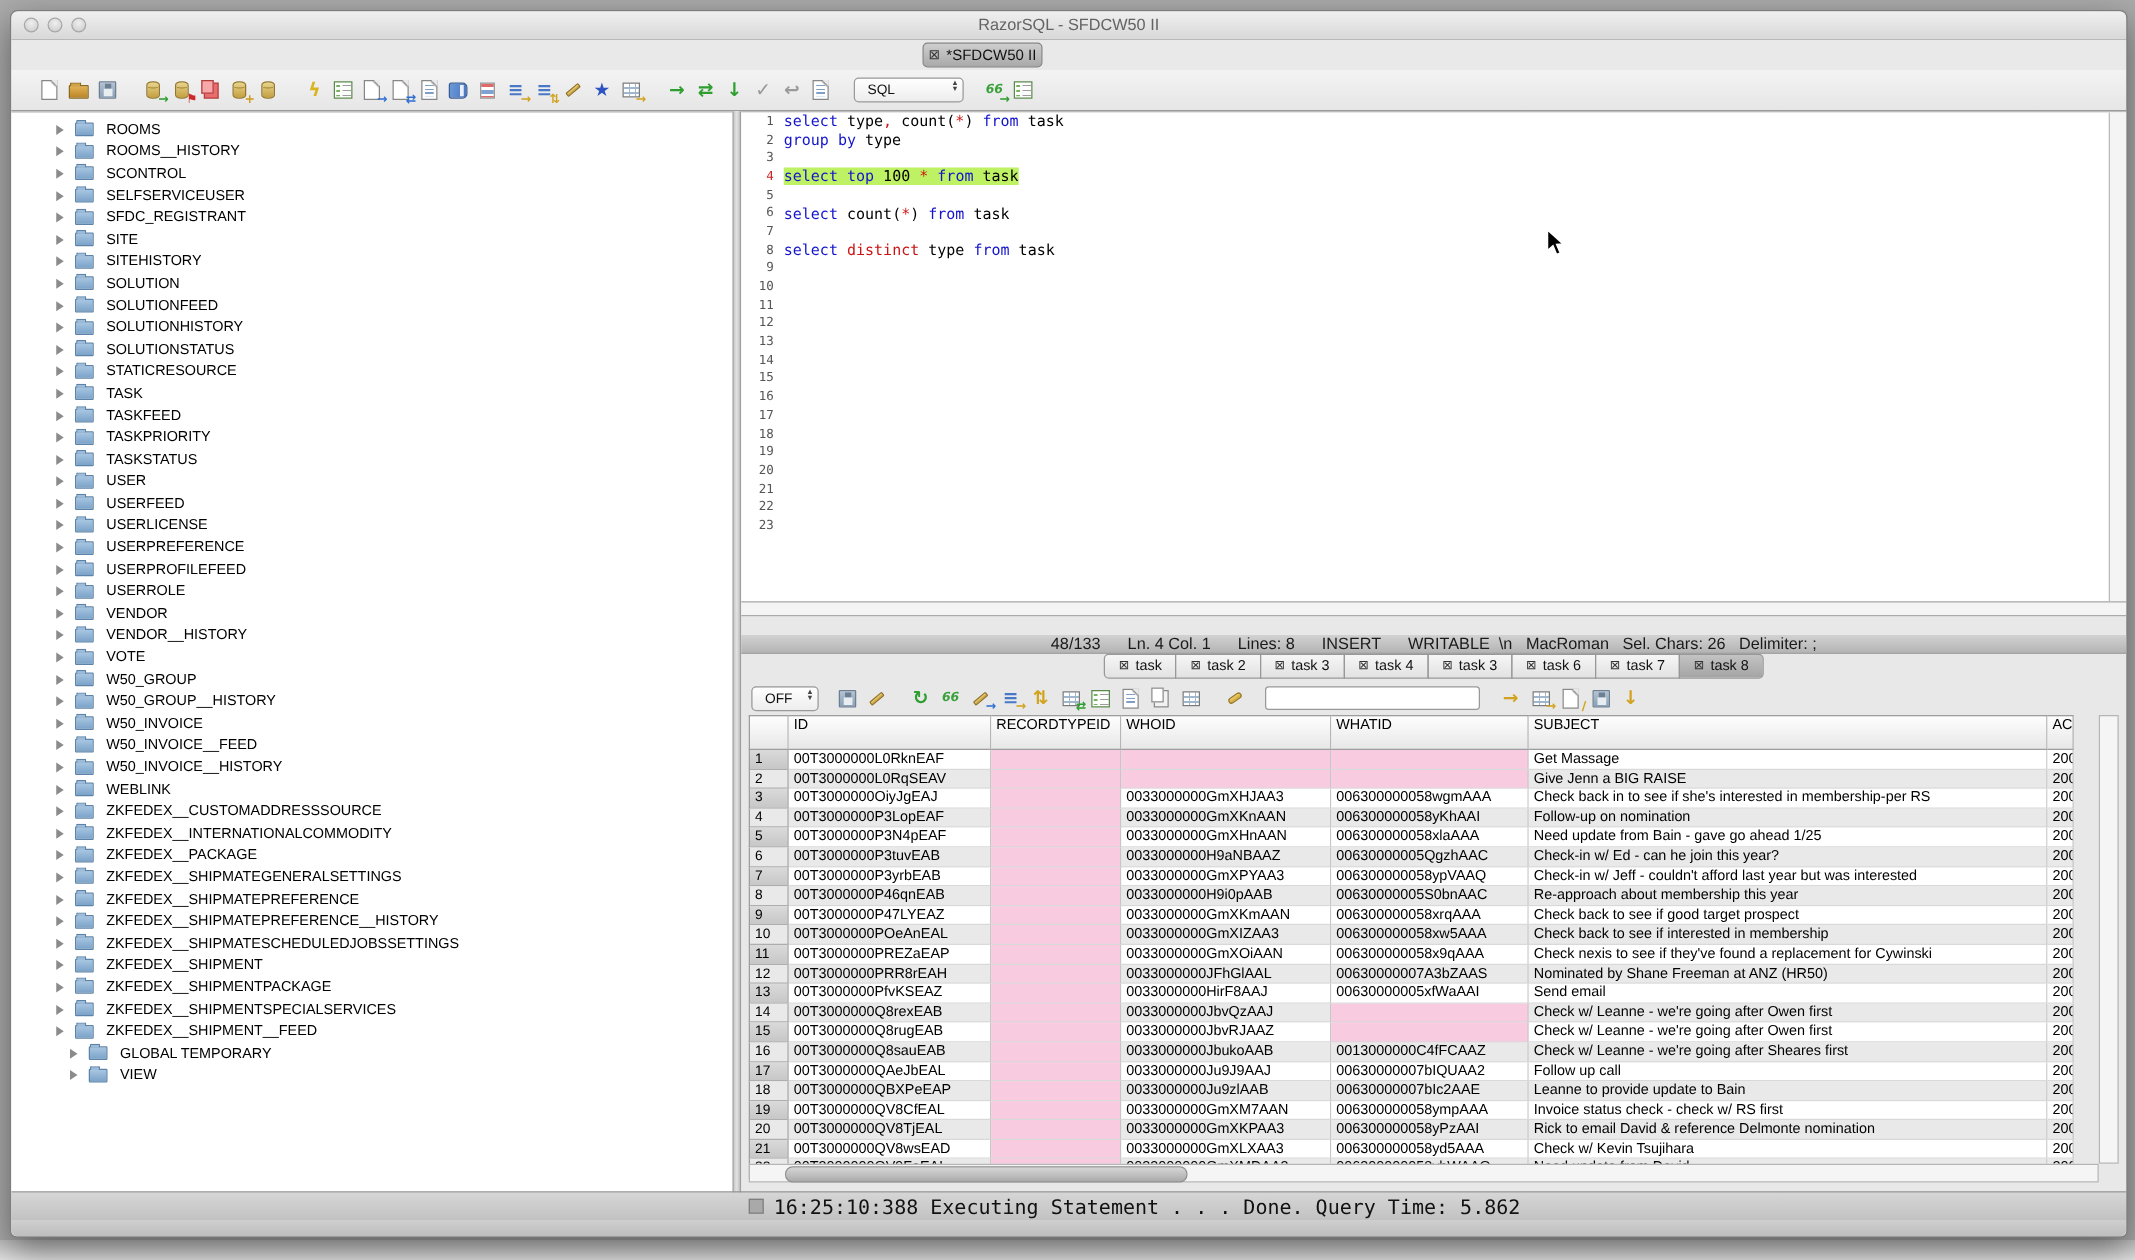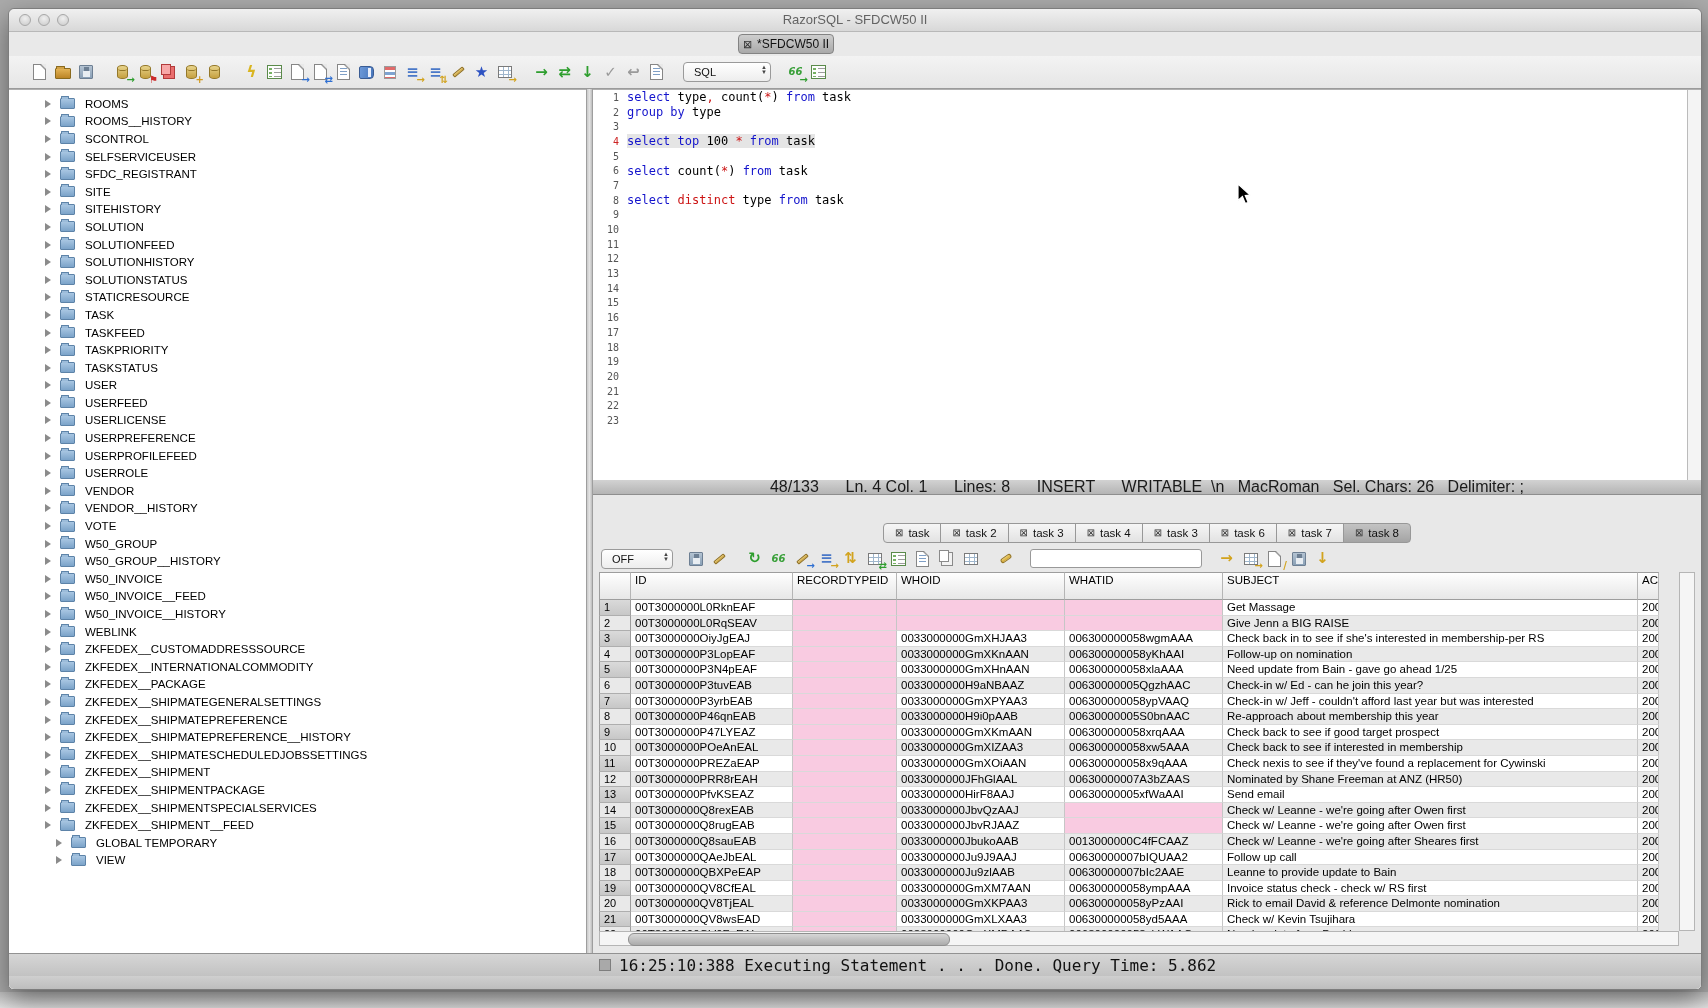--- a/index.html
+++ b/index.html
@@ -56,21 +56,21 @@
   .sh-minigrid{width:14px;height:12px;background:#fff;border:1px solid #7a7a7a;
     background-image:linear-gradient(90deg,transparent 0 4px,#9fb6cc 4px 5px,transparent 5px 9px,#9fb6cc 9px 10px,transparent 10px),
                      linear-gradient(transparent 0 3px,#9fb6cc 3px 4px,transparent 4px 7px,#9fb6cc 7px 8px,transparent 8px);}
   .sh-pencil{width:13px;height:4px;background:linear-gradient(#efd27a,#c79a2e);border:1px solid #8f6f20;border-radius:1px;transform:rotate(-40deg);}
   .sh-pill{width:12px;height:5px;background:linear-gradient(#f0cf6a,#d0a52e);border:1px solid #97762ا;border:1px solid #977622;border-radius:3px;transform:rotate(-35deg);}
   
   .dropdown{height:20px;background:linear-gradient(#ffffff,#ededed);border:1px solid #9a9a9a;border-radius:4px;
     display:inline-flex;align-items:center;box-sizing:border-box;font-size:11px;color:#111;position:relative;padding:0 18px 0 10px;}
   .dropdown .stepper{position:absolute;right:3px;top:2px;display:flex;flex-direction:column;line-height:5px;font-size:6px;color:#444;}
   .sqlsel{width:88px;margin-right:14px;}
-  .limitsel{width:72px;margin-right:12px;}
+  .limitsel{width:54px;margin-right:12px;}
 
   
   .content{position:absolute;left:0;top:80px;right:0;bottom:35px;background:#e8e8e8;}
   .sidebar{position:absolute;left:0;top:0;width:577px;bottom:0;background:#fff;overflow:hidden;border-top:1px solid #b0b0b0;}
   .splitter{position:absolute;left:577px;top:0;width:7px;bottom:0;background:linear-gradient(90deg,#c9c9c9,#e3e3e3,#bdbdbd);border-left:1px solid #9e9e9e;border-right:1px solid #9e9e9e;box-sizing:border-box;}
   .rightpane{position:absolute;left:584px;top:0;right:0;bottom:0;background:#e8e8e8;border-top:1px solid #b0b0b0;}
 
   
   .tree{padding-top:5px;}
   .trow{height:17.6px;display:flex;align-items:center;font-size:11.5px;color:#000;white-space:nowrap;}
@@ -80,25 +80,25 @@
   .lvl1{padding-left:47px;}
   .lvl2{padding-left:36px;}
 
   
   .editor{position:absolute;left:0;top:0;right:0;height:391px;background:#fff;overflow:hidden;}
   .eline{height:14.7px;display:flex;align-items:center;font-family:"DejaVu Sans Mono",monospace;font-size:12px;}
   .lnum{width:26px;text-align:right;padding-right:8px;font-size:10px;color:#555;flex:0 0 auto;font-family:"DejaVu Sans Mono",monospace;}
   .lnum.cur{color:#cc2222;}
   .ecode{white-space:pre;}
   .kw{color:#1414cc;} .tx{color:#000;} .rd{color:#cc1414;}
-  .selspan{background:#e5e5e5;}
+  .selspan{background:#bef264;}
   .editor-vscroll{position:absolute;right:0;top:0;width:14px;height:391px;background:#f4f4f4;border-left:1px solid #bbb;box-sizing:border-box;}
   .editor-hscroll{position:absolute;left:0;top:391px;right:0;height:12px;background:#f4f4f4;border-top:1px solid #aaa;border-bottom:1px solid #aaa;box-sizing:border-box;}
-  .editor-status{position:absolute;left:0;top:390px;right:0;height:14px;background:linear-gradient(#d2d2d2,#b4b4b4);
-    border-bottom:1px solid #8e8e8e;font-size:16px;color:#1a1a1a;text-align:center;white-space:pre;line-height:14px;}
+  .editor-status{position:absolute;left:0;top:418px;right:0;height:14px;background:linear-gradient(#d2d2d2,#b4b4b4);
+    border-bottom:1px solid #8e8e8e;font-size:13px;color:#1a1a1a;text-align:center;white-space:pre;line-height:14px;}
 
   
   .rtabs{position:absolute;left:0;top:430px;right:0;height:23px;display:flex;justify-content:center;align-items:flex-end;}
   .rtab{height:20px;padding:0 11px;background:linear-gradient(#f6f6f6,#e2e2e2);border:1px solid #989898;margin-left:-1px;
     display:flex;align-items:center;gap:5px;font-size:11.5px;color:#111;box-sizing:border-box;}
   .rtab:first-child{border-radius:4px 0 0 4px;margin-left:0;}
   .rtab:last-child{border-radius:0 4px 4px 0;}
   .rtab.active{background:linear-gradient(#c3c3c3,#a4a4a4);}
   .rtab .closebox{font-size:10px;}
 

